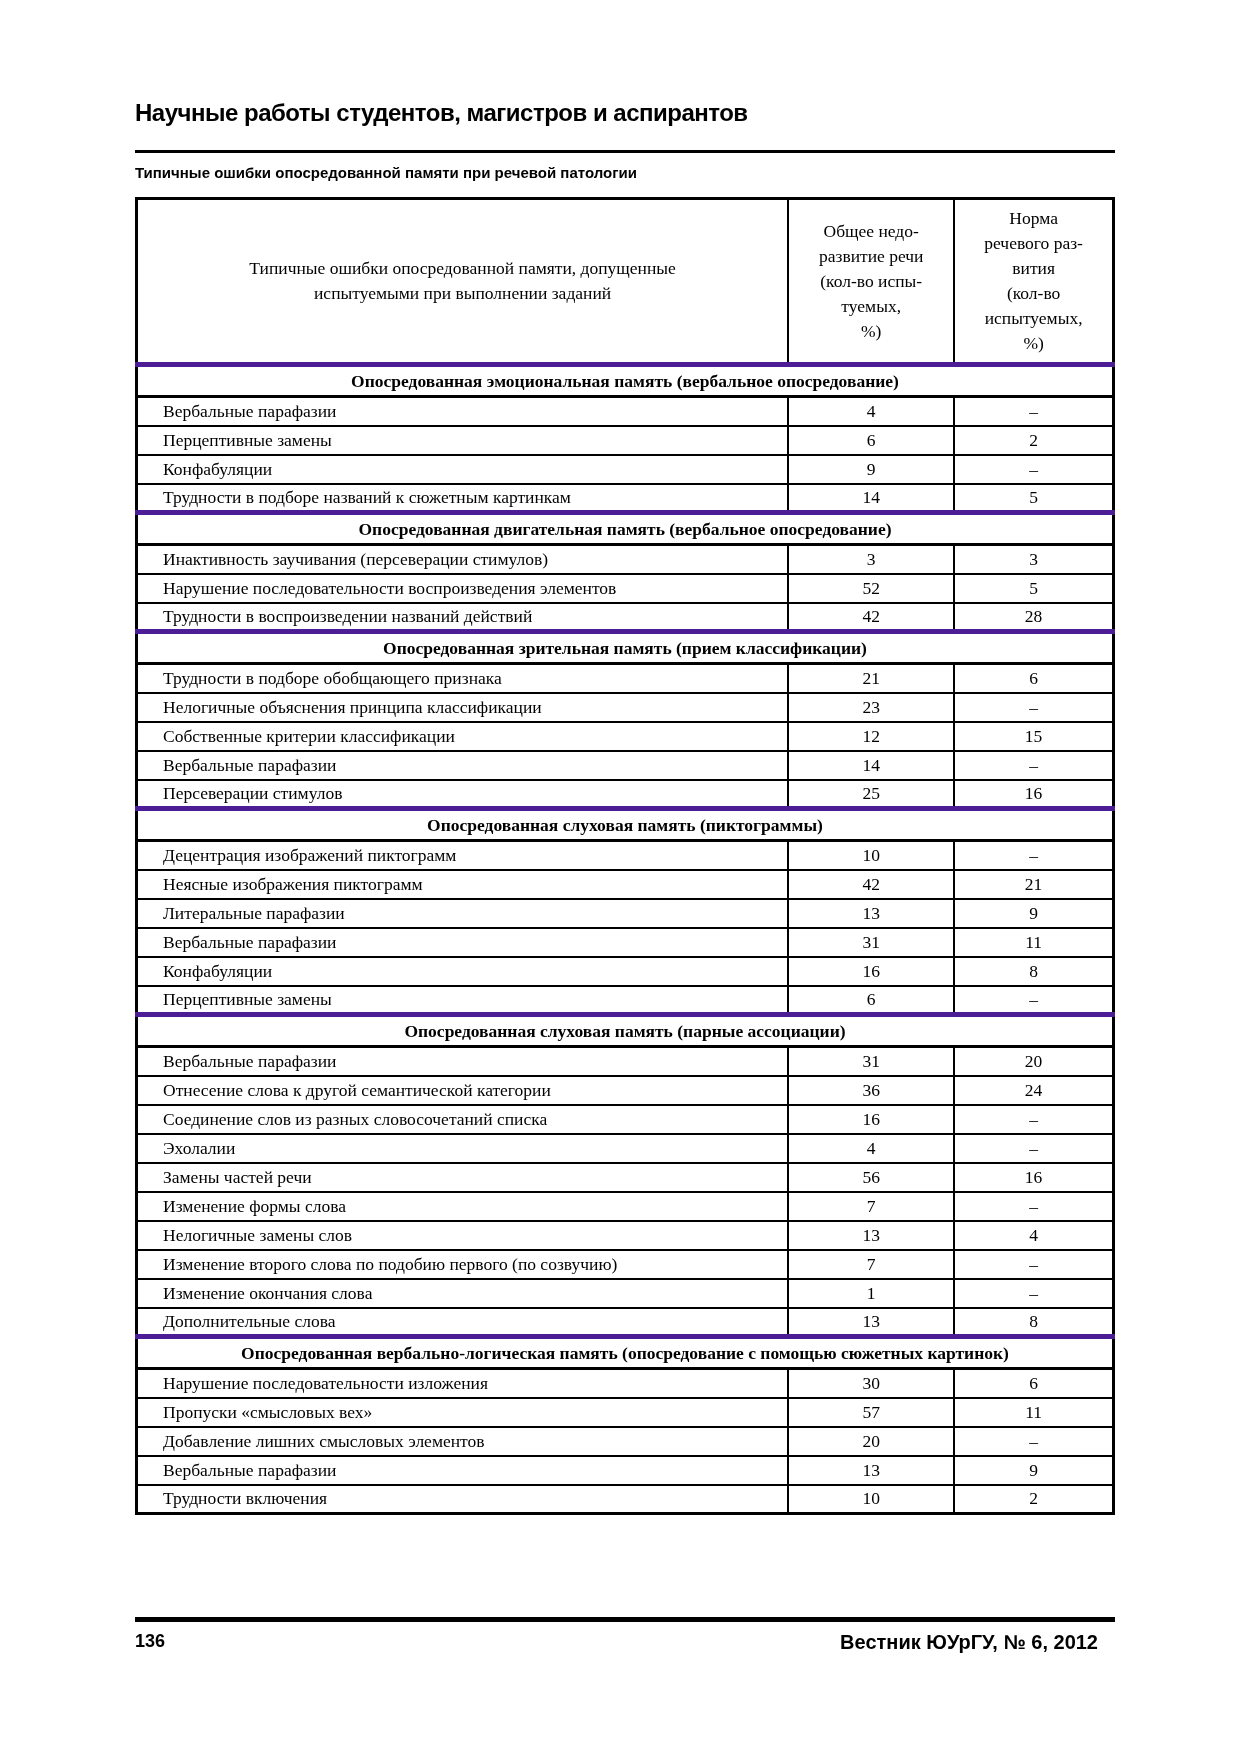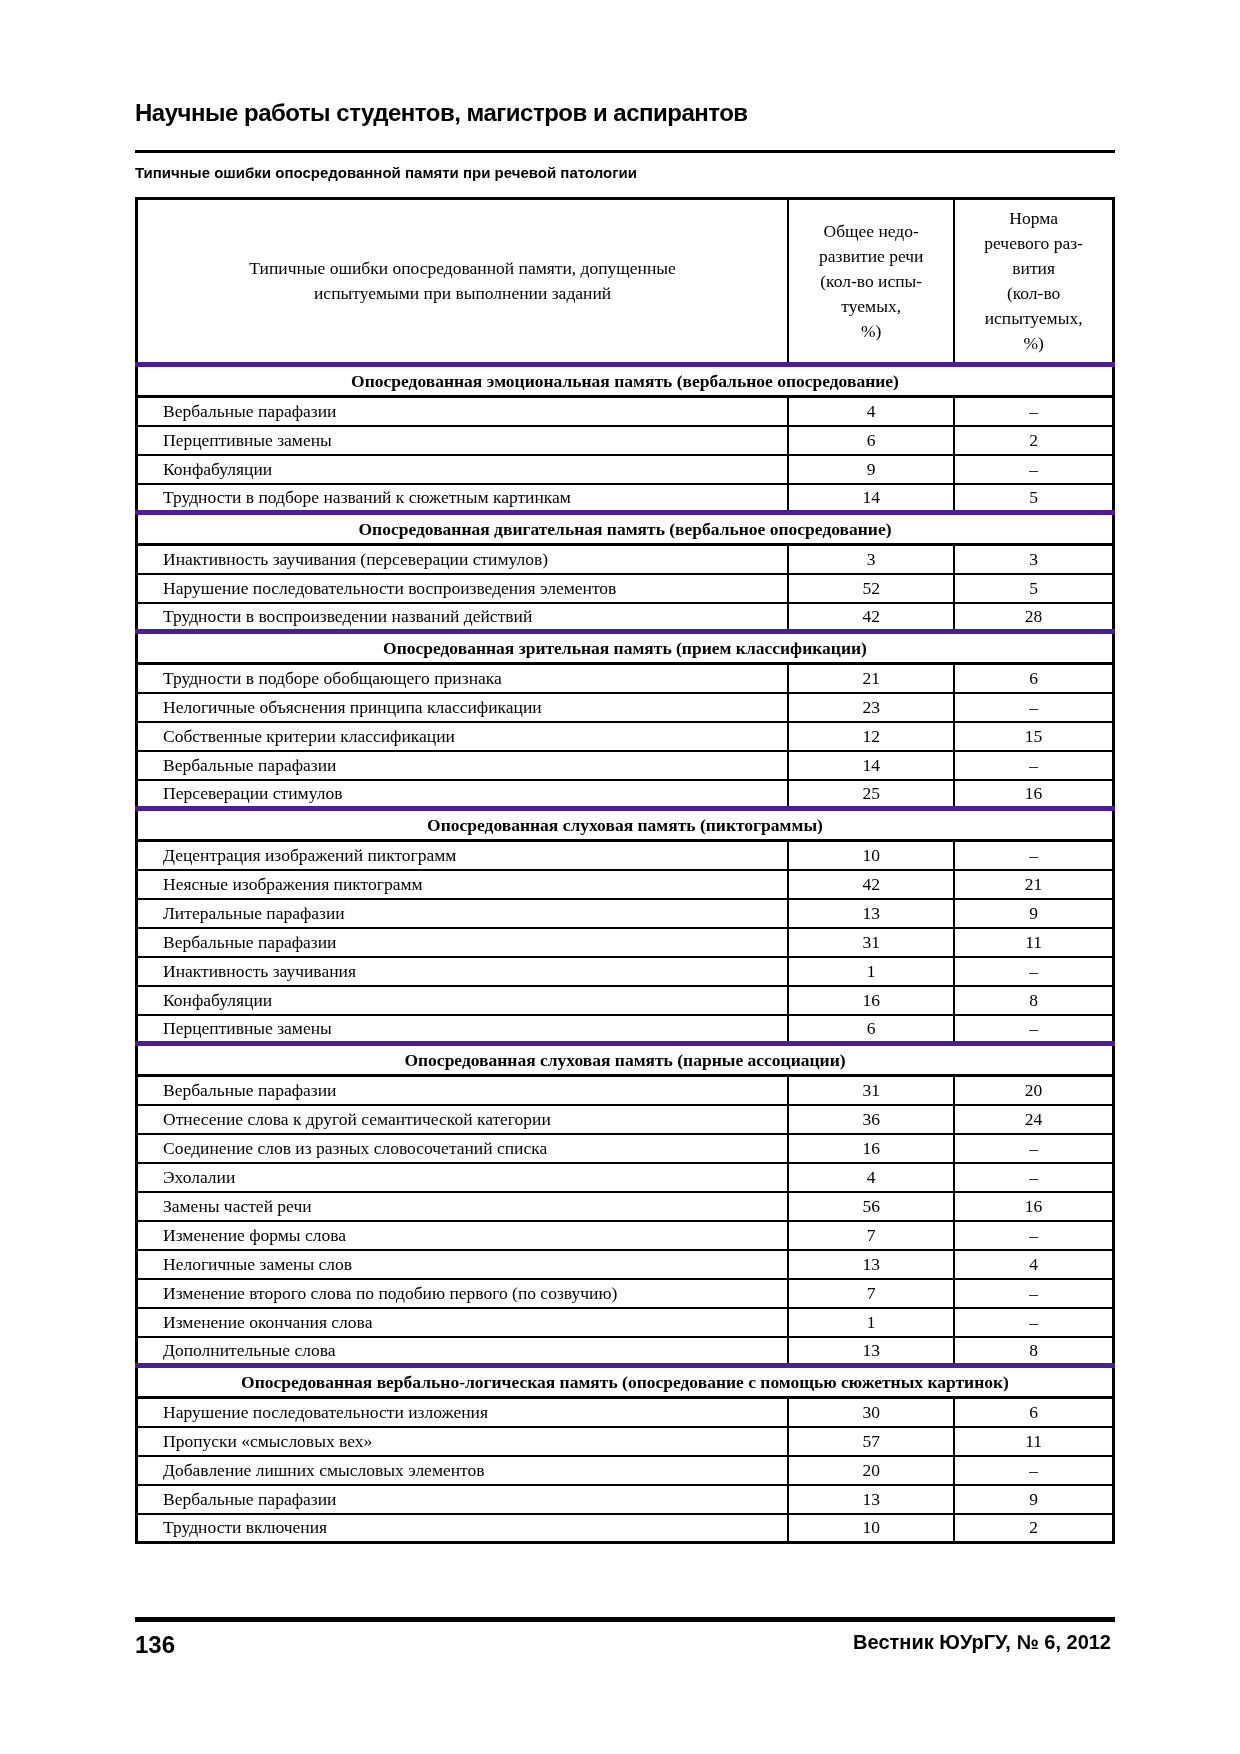--- a/index.html
+++ b/index.html
@@ -103,25 +103,25 @@
     width: 980px;
     height: 5px;
     background: #000;
   }
   .page-number {
     position: absolute;
     left: 0;
     top: 1631px;
     font-family: "Liberation Sans", sans-serif;
     font-weight: bold;
-    font-size: 24px;
+    font-size: 18px;
   }
   .journal-ref {
     position: absolute;
-    right: 4px;
+    right: 17px;
     top: 1631px;
     font-family: "Liberation Sans", sans-serif;
     font-weight: bold;
     font-size: 20px;
     text-align: right;
   }
 </style>
 </head>
 <body>
 
@@ -243,25 +243,20 @@
           <td class="cell-label">Литеральные парафазии</td>
           <td class="cell-num">13</td>
           <td class="cell-num">9</td>
         </tr>
         <tr class="data-row">
           <td class="cell-label">Вербальные парафазии</td>
           <td class="cell-num">31</td>
           <td class="cell-num">11</td>
         </tr>
         <tr class="data-row">
-          <td class="cell-label">Инактивность заучивания</td>
-          <td class="cell-num">1</td>
-          <td class="cell-num">–</td>
-        </tr>
-        <tr class="data-row">
           <td class="cell-label">Конфабуляции</td>
           <td class="cell-num">16</td>
           <td class="cell-num">8</td>
         </tr>
         <tr class="data-row">
           <td class="cell-label">Перцептивные замены</td>
           <td class="cell-num">6</td>
           <td class="cell-num">–</td>
         </tr>
         <tr class="section-row">

